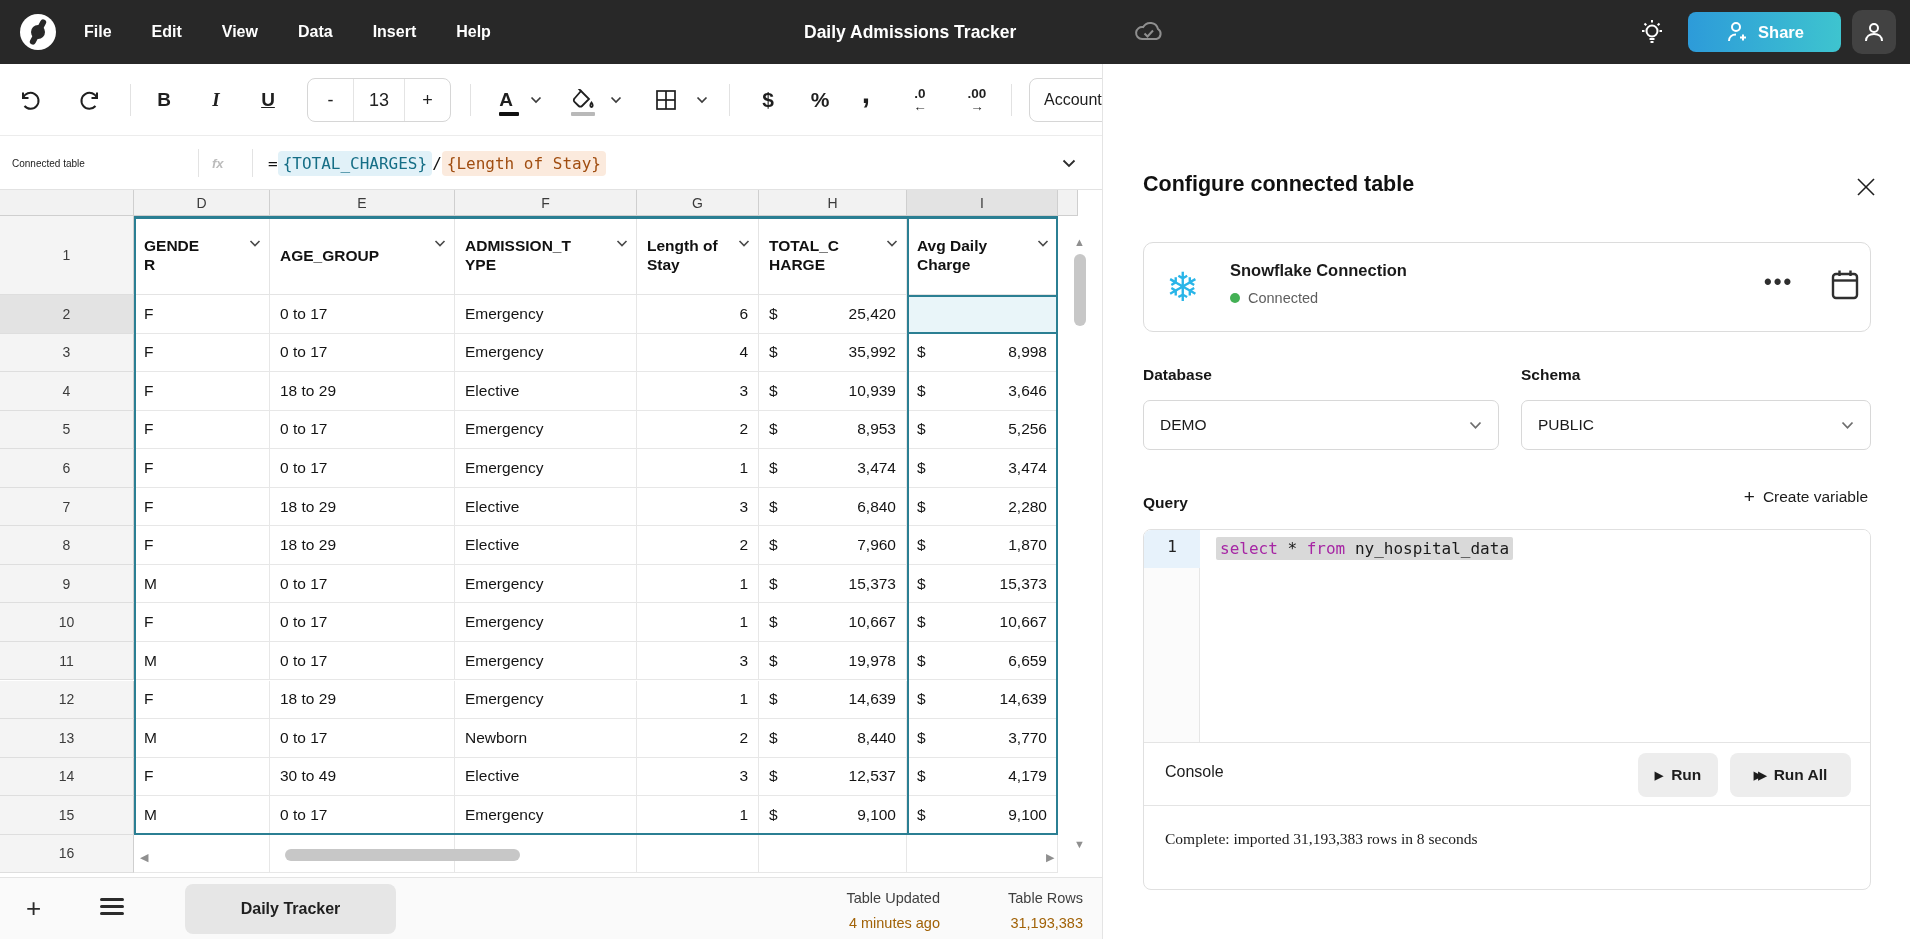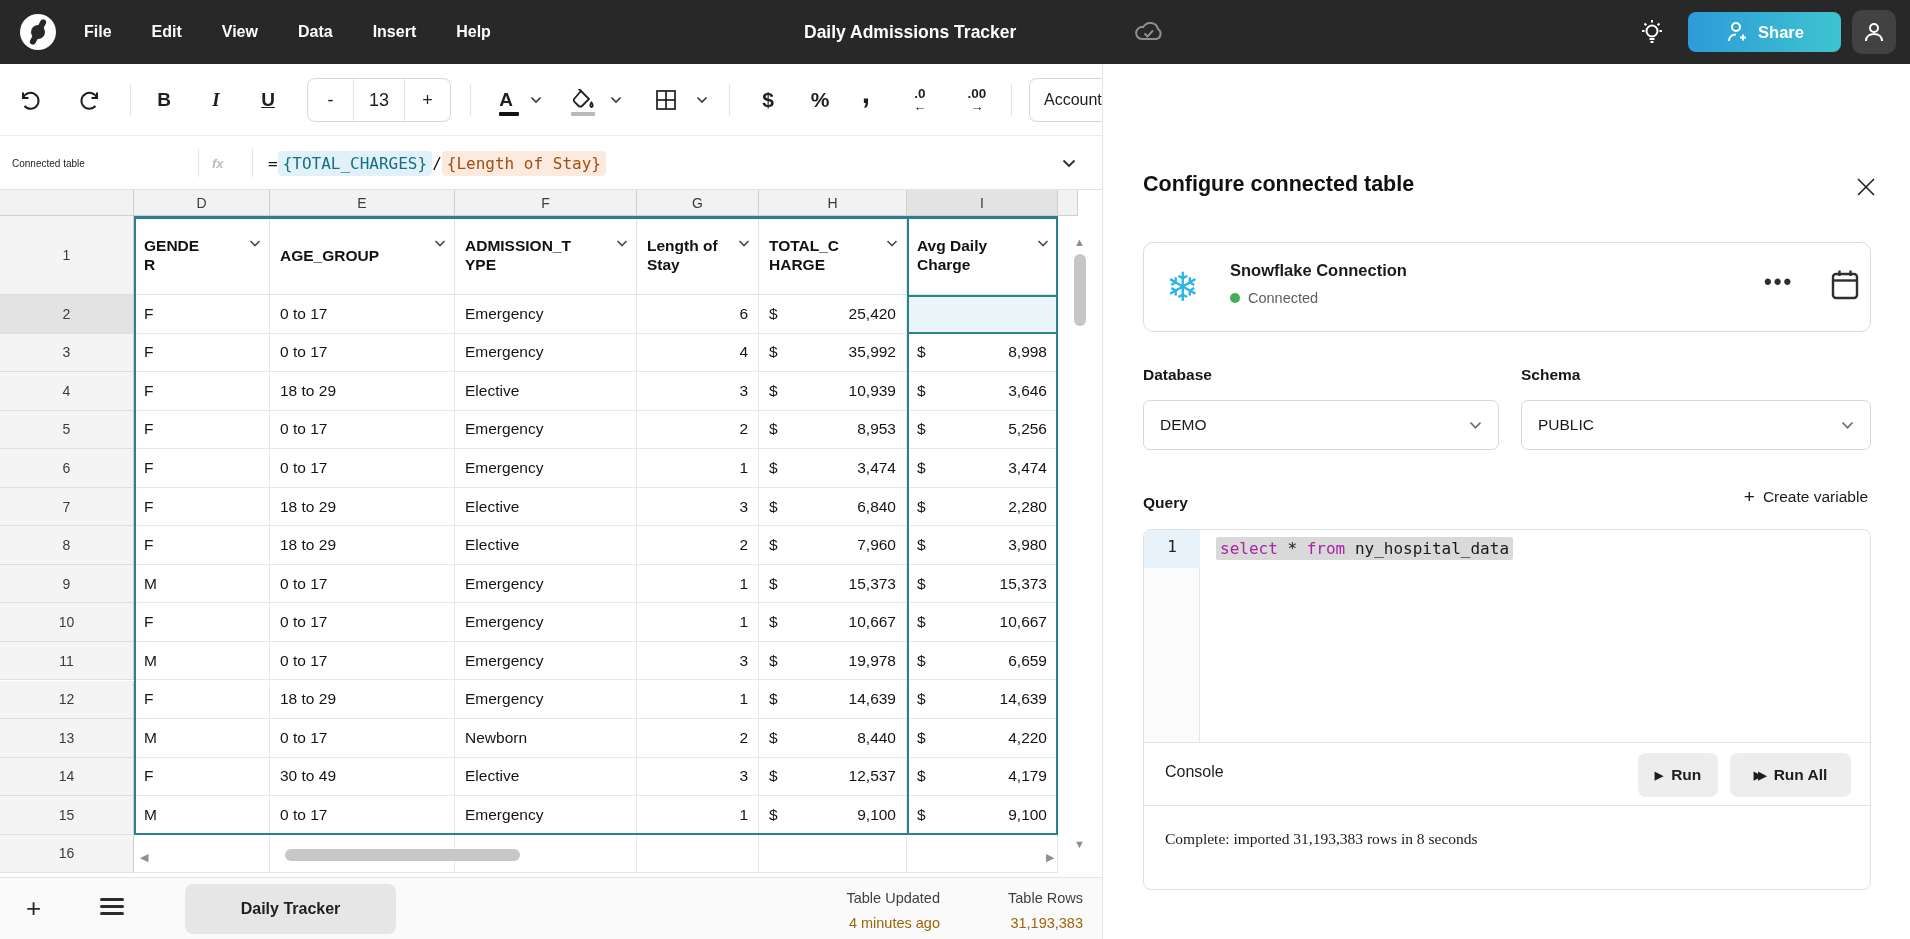--- a/index.html
+++ b/index.html
@@ -431,21 +431,21 @@
       <div class="dc" style="left: 134px; top: 336.3px; width: 136px; height: 38.55px;">F</div>
       <div class="dc" style="left: 270px; top: 336.3px; width: 185px; height: 38.55px;">18 to 29</div>
       <div class="dc" style="left: 455px; top: 336.3px; width: 182px; height: 38.55px;">Elective</div>
       <div class="dc right" style="left: 637px; top: 336.3px; width: 122px; height: 38.55px;">2</div>
       <div class="dc money" style="left: 759px; top: 336.3px; width: 148px; height: 38.55px;">
         <span>$</span>
         <span>7,960</span>
       </div>
       <div class="dc money" style="left: 907px; top: 336.3px; width: 151px; height: 38.55px;">
         <span>$</span>
-        <span>3,980</span>
+        <span>1,870</span>
       </div>
       <div class="dc" style="left: 134px; top: 374.85px; width: 136px; height: 38.55px;">M</div>
       <div class="dc" style="left: 270px; top: 374.85px; width: 185px; height: 38.55px;">0 to 17</div>
       <div class="dc" style="left: 455px; top: 374.85px; width: 182px; height: 38.55px;">Emergency</div>
       <div class="dc right" style="left: 637px; top: 374.85px; width: 122px; height: 38.55px;">1</div>
       <div class="dc money" style="left: 759px; top: 374.85px; width: 148px; height: 38.55px;">
         <span>$</span>
         <span>15,373</span>
       </div>
       <div class="dc money" style="left: 907px; top: 374.85px; width: 151px; height: 38.55px;">
@@ -491,21 +491,21 @@
       <div class="dc" style="left: 134px; top: 529.05px; width: 136px; height: 38.55px;">M</div>
       <div class="dc" style="left: 270px; top: 529.05px; width: 185px; height: 38.55px;">0 to 17</div>
       <div class="dc" style="left: 455px; top: 529.05px; width: 182px; height: 38.55px;">Newborn</div>
       <div class="dc right" style="left: 637px; top: 529.05px; width: 122px; height: 38.55px;">2</div>
       <div class="dc money" style="left: 759px; top: 529.05px; width: 148px; height: 38.55px;">
         <span>$</span>
         <span>8,440</span>
       </div>
       <div class="dc money" style="left: 907px; top: 529.05px; width: 151px; height: 38.55px;">
         <span>$</span>
-        <span>4,220</span>
+        <span>3,770</span>
       </div>
       <div class="dc" style="left: 134px; top: 567.6px; width: 136px; height: 38.55px;">F</div>
       <div class="dc" style="left: 270px; top: 567.6px; width: 185px; height: 38.55px;">30 to 49</div>
       <div class="dc" style="left: 455px; top: 567.6px; width: 182px; height: 38.55px;">Elective</div>
       <div class="dc right" style="left: 637px; top: 567.6px; width: 122px; height: 38.55px;">3</div>
       <div class="dc money" style="left: 759px; top: 567.6px; width: 148px; height: 38.55px;">
         <span>$</span>
         <span>12,537</span>
       </div>
       <div class="dc money" style="left: 907px; top: 567.6px; width: 151px; height: 38.55px;">

